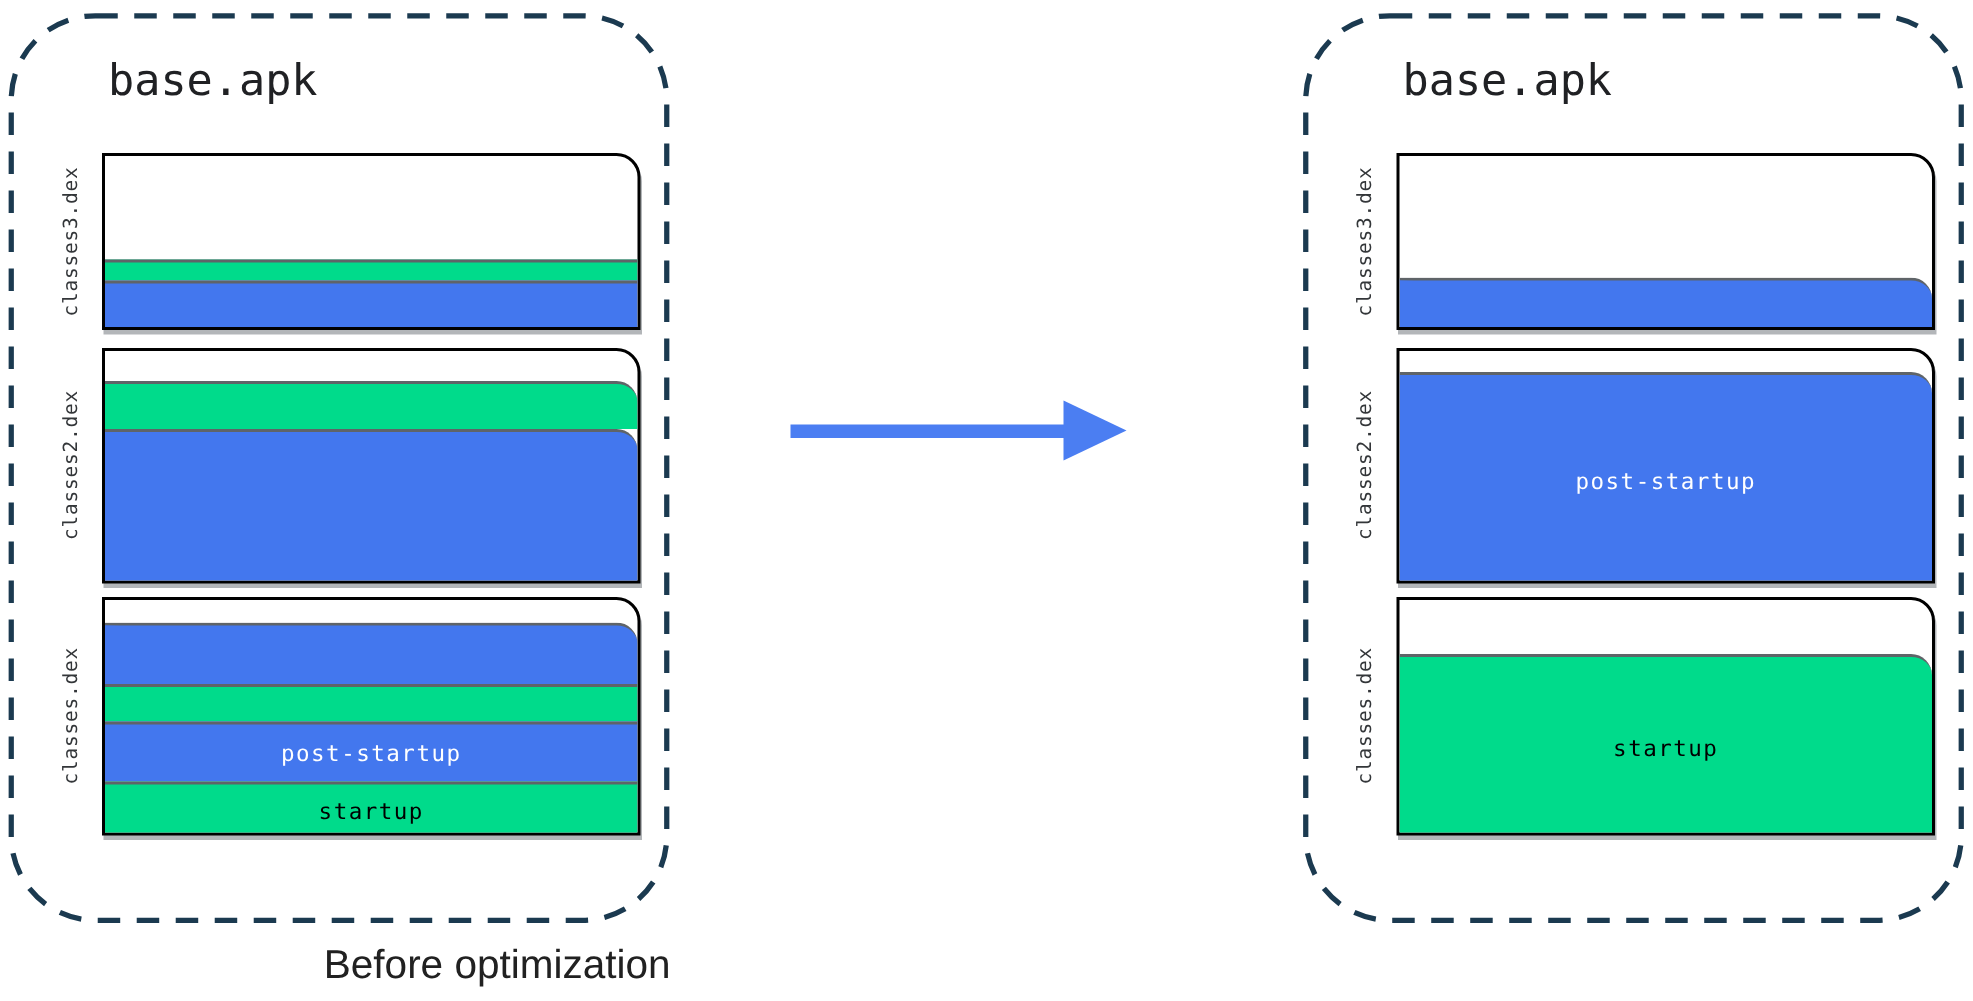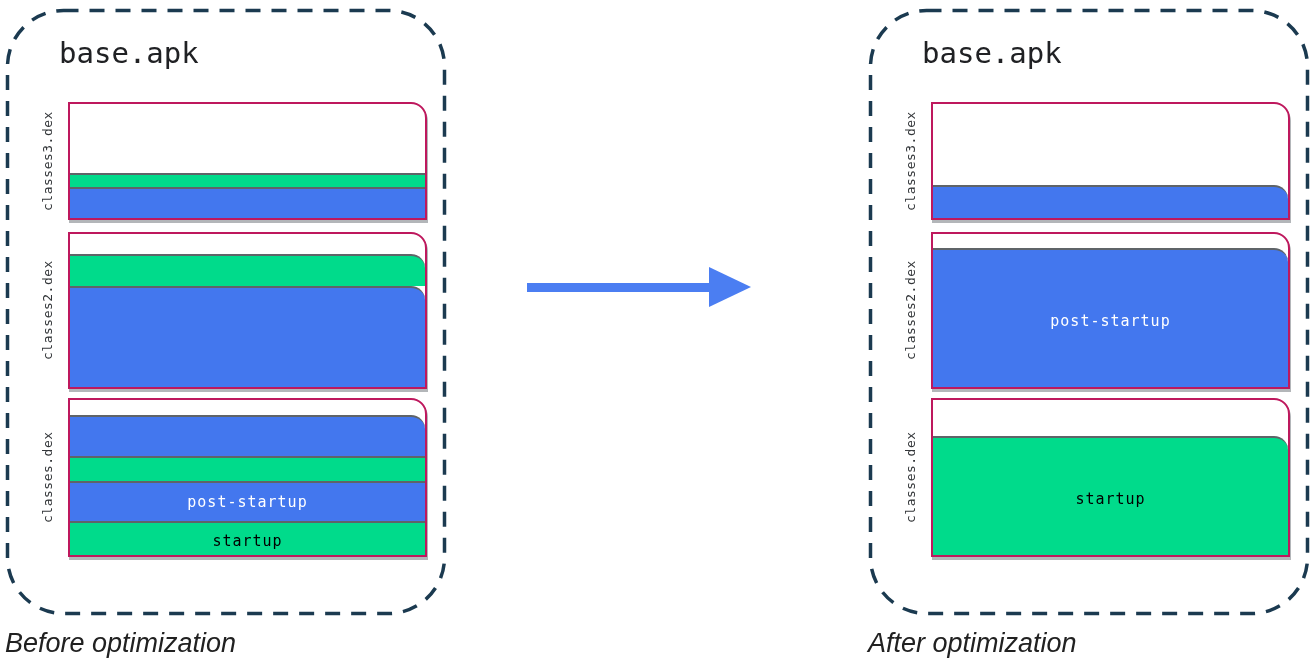--- a/index.html
+++ b/index.html
@@ -3,48 +3,48 @@
 <meta charset="utf-8">
 <style>
   html,body{margin:0;padding:0;background:#ffffff;}
   body{width:1315px;height:667px;overflow:hidden;
        font-family:"Liberation Sans",sans-serif;}
   .stage{position:relative;width:1315px;height:667px;}
 
   .panel{position:absolute;top:8px;width:442px;height:608px;}
   .panel .dash-svg{position:absolute;left:0;top:0;pointer-events:none;}
 
-  .apk-title{position:absolute;left:54px;top:28px;
+  .apk-title{position:absolute;left:67px;top:28px;
     font-family:"DejaVu Sans Mono","Liberation Mono",monospace;
     font-size:29px;color:#202124;white-space:nowrap;}
 
   .files{position:absolute;left:22px;top:94px;width:400px;}
 
   .file-row{display:flex;align-items:stretch;}
   .file-label{width:41px;display:flex;align-items:center;justify-content:center;
     writing-mode:vertical-rl;transform:rotate(180deg);
     font-family:"DejaVu Sans Mono","Liberation Mono",monospace;
     font-size:13px;color:#333639;letter-spacing:0.5px;white-space:nowrap;}
 
   .page{flex:1;position:relative;background:#ffffff;
-    border:2px solid #be185d;border-top-right-radius:16px;
+    border:2px solid #000000;border-top-right-radius:16px;
     box-shadow:1px 3px 0 rgba(117,122,128,0.55);
     display:flex;flex-direction:column;box-sizing:border-box;overflow:hidden;}
 
   .seg{width:100%;box-sizing:border-box;flex:0 0 auto;
     display:flex;align-items:center;justify-content:center;
     font-family:"DejaVu Sans Mono","Liberation Mono",monospace;
     font-size:15px;letter-spacing:1px;}
   .seg-white{background:transparent;}
   .seg-blue{background:var(--blue);border-top:2px solid #5f6468;color:#ffffff;}
   .seg-green{background:var(--green);border-top:2px solid #5f6468;color:#000000;}
   .seg.rounded{border-top-right-radius:14px;}
 
-  .caption{position:absolute;left:0;top:620px;width:100%;text-align:left;
-    font-size:27px;color:#212121;font-style:italic;}
+  .caption{position:absolute;left:0;top:620px;width:100%;text-align:right;
+    font-size:27px;color:#212121;}
 
   .arrow{position:absolute;left:525px;top:265px;width:228px;height:44px;}
 </style>
 </head>
 <body>
 
 <div class="stage">
 
   <section class="panel" style="left:5px">
     <svg class="dash-svg" width="442" height="608">
@@ -108,16 +108,15 @@
           </div>
         </div>
         <div class="file-row" style="height: 159px; margin-top: 9px;">
           <div class="file-label">classes.dex</div>
           <div class="page">
             <div class="seg seg-white" style="height: 36px;"></div>
             <div class="seg seg-green rounded" style="height: 123px;">startup</div>
           </div>
         </div>
       </div>
-    <div class="caption">After optimization</div>
   </section>
 
 </div>
 
 </body></html>

